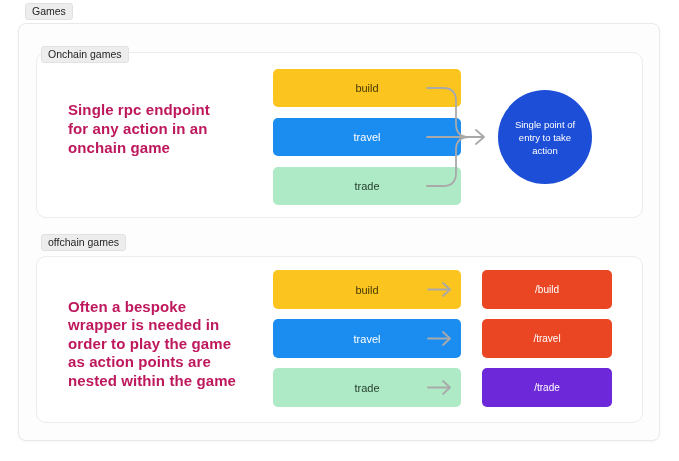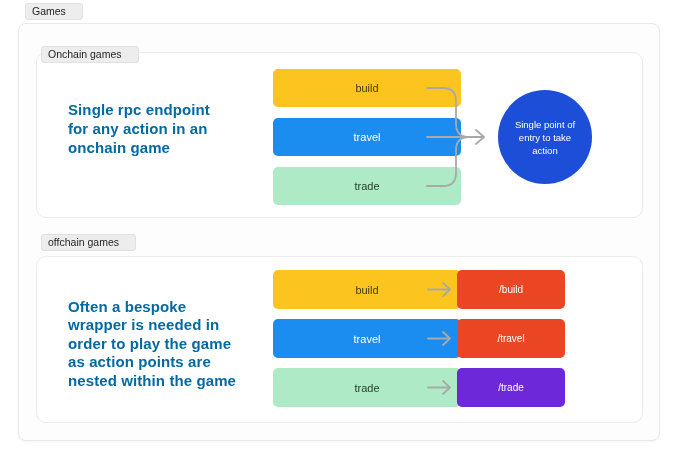--- a/index.html
+++ b/index.html
@@ -6,49 +6,49 @@
   body{
     width:679px;height:461px;position:relative;overflow:hidden;
     background:#ffffff;
     font-family:"Liberation Sans", sans-serif;
     -webkit-font-smoothing:antialiased;
   }
   .abs{position:absolute;box-sizing:border-box;}
 
   .pill{
     background:#ededed;border:1px solid #e1e1e1;border-radius:3px;
-    font-size:10.5px;color:#1f1f1f;padding:1px 16px 2px 6px;line-height:12px;
+    font-size:10.5px;color:#1f1f1f;padding:1px 6px 2px 6px;line-height:12px;
     white-space:nowrap;z-index:5;
   }
 
   .outer-card{
     left:18px;top:23px;width:642px;height:418px;
     background:#fdfdfd;border:1px solid #e9e9e9;border-radius:8px;
     box-shadow:0 1px 3px rgba(0,0,0,0.04);
   }
   .panel{
     background:#ffffff;border:1px solid #ececec;border-radius:10px;
   }
   .panel-onchain{left:36px;top:52px;width:607px;height:166px;}
   .panel-offchain{left:36px;top:256px;width:607px;height:167px;}
 
   .desc{
-    font-size:15px;font-weight:700;color:#0369a1;letter-spacing:0.1px;
+    font-size:15px;font-weight:700;color:#be185d;letter-spacing:0.1px;
   }
   .desc-onchain{left:68px;top:100px;width:164px;line-height:19px;}
   .desc-offchain{left:68px;top:298px;width:170px;line-height:18.4px;}
 
   .node{
     left:237px;width:188px;height:38px;border-radius:5px;
     display:flex;align-items:center;justify-content:center;margin-left:36px;
   }
   .node .lbl{font-size:11px;}
 
   .endpoint{
-    left:457px;width:108px;height:39px;border-radius:5px;
+    left:482px;width:130px;height:39px;border-radius:5px;
     display:flex;align-items:center;justify-content:center;
   }
   .endpoint .lbl{font-size:10px;}
 
   .circle{
     left:498px;top:90px;width:94px;height:94px;border-radius:50%;
     display:flex;align-items:center;justify-content:center;text-align:center;
   }
   .circle .lbl{font-size:9.5px;line-height:13px;width:74px;}
 

